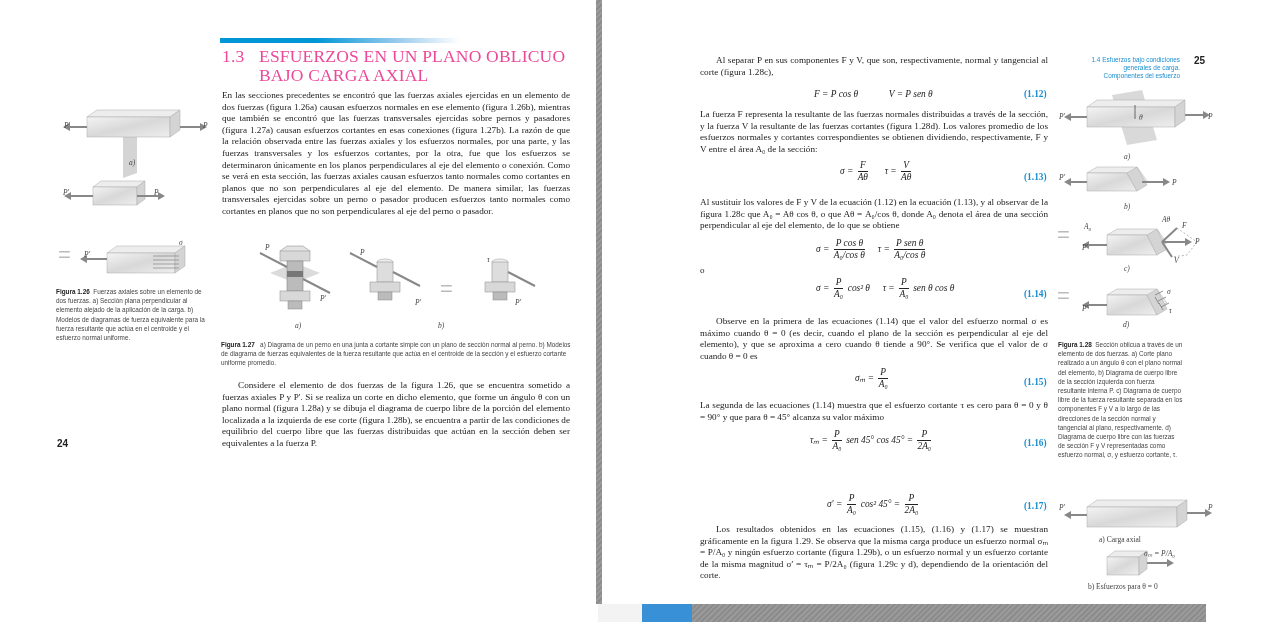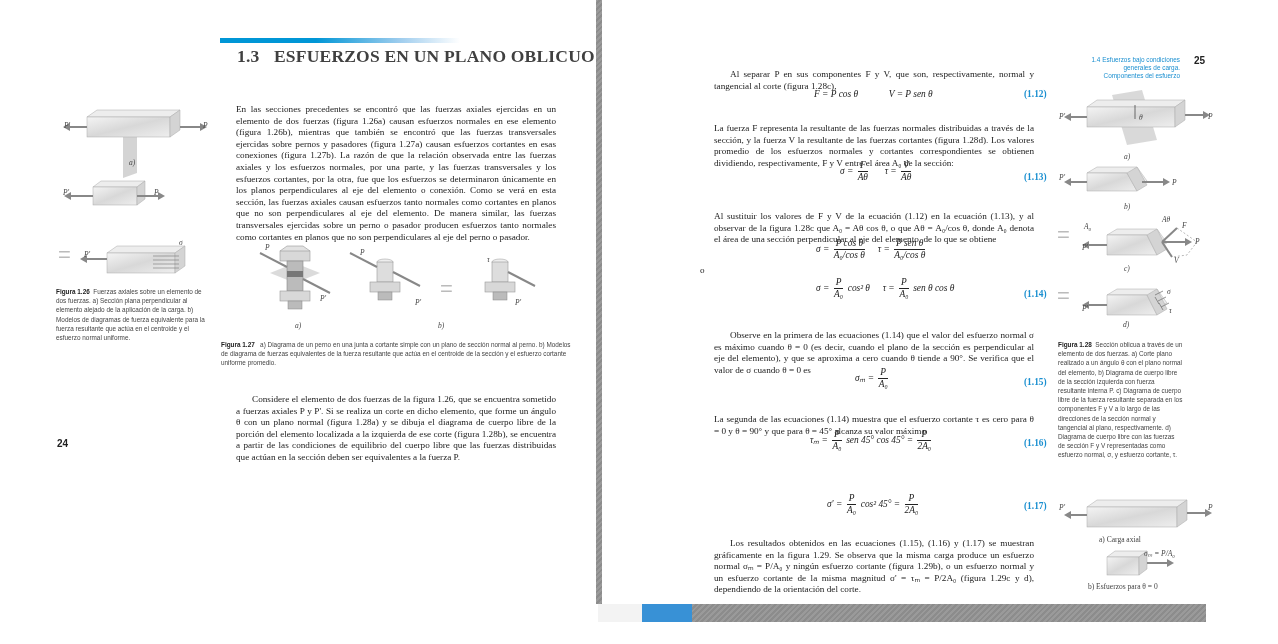--- a/index.html
+++ b/index.html
@@ -4,25 +4,25 @@
 <style>
   html,body{margin:0;padding:0;background:#fff;}
   body{width:1278px;height:644px;position:relative;overflow:hidden;font-family:"Liberation Serif",serif;color:#222;}
   .page{position:absolute;top:0;height:604px;background:#fff;}
   .left-page{left:0;width:596px;}
   .right-page{left:602px;width:620px;}
   .gutter{position:absolute;left:596px;top:0;width:9px;height:604px;
     background:repeating-linear-gradient(135deg,#9a9a9a 0 2px,#8c8c8c 2px 4px);border-right:1px solid #777;}
   .title-bar{position:absolute;left:220px;top:38px;width:240px;height:5px;
     background:linear-gradient(90deg,#0096d6 0%,#0096d6 40%,#9fcdee 75%,#fff 100%);}
-  .section-title{position:absolute;left:222px;top:47px;width:370px;font-family:"Liberation Serif",serif;font-weight:bold;color:#404040;font-size:17.5px;line-height:19px;letter-spacing:0.2px;margin-left:15px;}
+  .section-title{position:absolute;left:222px;top:47px;width:370px;font-family:"Liberation Serif",serif;font-weight:normal;color:#ec4899;font-size:17.5px;line-height:19px;letter-spacing:0.2px;}
   .section-title .num{display:inline-block;width:37px;}
   .section-title .line2{padding-left:37px;}
   .body-text{position:absolute;font-size:9.2px;line-height:11.6px;text-align:justify;color:#222;}
-  .body-text p{margin:14px;}
+  .body-text p{margin:0;}
   .indent{text-indent:16px;}
   .caption{position:absolute;font-family:"Liberation Sans",sans-serif;font-size:6.4px;line-height:9.2px;color:#444;}
   .caption b{color:#222;}
   .fig-label{position:absolute;font-family:"Liberation Serif",serif;font-style:italic;font-size:7.5px;color:#444;}
   .page-num{position:absolute;font-family:"Liberation Sans",sans-serif;font-weight:bold;font-size:10px;color:#222;}
   .running-head{position:absolute;left:1064px;top:56px;width:116px;text-align:right;font-family:"Liberation Sans",sans-serif;font-size:6.4px;line-height:8px;color:#1a8fd0;}
   .eq{position:absolute;font-size:9.4px;font-style:italic;color:#222;white-space:nowrap;}
   .eq-num{position:absolute;font-weight:bold;font-size:9.4px;color:#1a8fd0;}
   .frac{display:inline-block;vertical-align:middle;text-align:center;margin:0 2px;}
   .frac .n{display:block;border-bottom:0.8px solid #222;padding:0 2px;line-height:11px;}
@@ -34,20 +34,21 @@
   .bottom-bar-blue{position:absolute;top:604px;left:642px;width:50px;height:18px;background:#3891d6;}
   .eqsign{position:absolute;font-family:"Liberation Sans",sans-serif;font-size:22px;color:#bbb;}
 </style>
 </head>
 <body>
 
 <div class="page left-page">
   <div class="title-bar"></div>
   <div class="section-title">
     <span class="num">1.3</span><span>ESFUERZOS EN UN PLANO OBLICUO</span>
+    <div class="line2">BAJO CARGA AXIAL</div>
   </div>
 
   <div class="body-text" style="left:222px;top:90px;width:348px;">
     <p>En las secciones precedentes se encontró que las fuerzas axiales ejercidas en un elemento de dos fuerzas (figura 1.26a) causan esfuerzos normales en ese elemento (figura 1.26b), mientras que también se encontró que las fuerzas transversales ejercidas sobre pernos y pasadores (figura 1.27a) causan esfuerzos cortantes en esas conexiones (figura 1.27b). La razón de que la relación observada entre las fuerzas axiales y los esfuerzos normales, por una parte, y las fuerzas transversales y los esfuerzos cortantes, por la otra, fue que los esfuerzos se determinaron únicamente en los planos perpendiculares al eje del elemento o conexión. Como se verá en esta sección, las fuerzas axiales causan esfuerzos tanto normales como cortantes en planos que no son perpendiculares al eje del elemento. De manera similar, las fuerzas transversales ejercidas sobre un perno o pasador producen esfuerzos tanto normales como cortantes en planos que no son perpendiculares al eje del perno o pasador.</p>
   </div>
 
   <svg class="fig-svg" style="left:55px;top:95px;" width="160" height="180">
     <defs>
       <linearGradient id="barg" x1="0" y1="0" x2="1" y2="1">
         <stop offset="0" stop-color="#f4f4f4"></stop>

